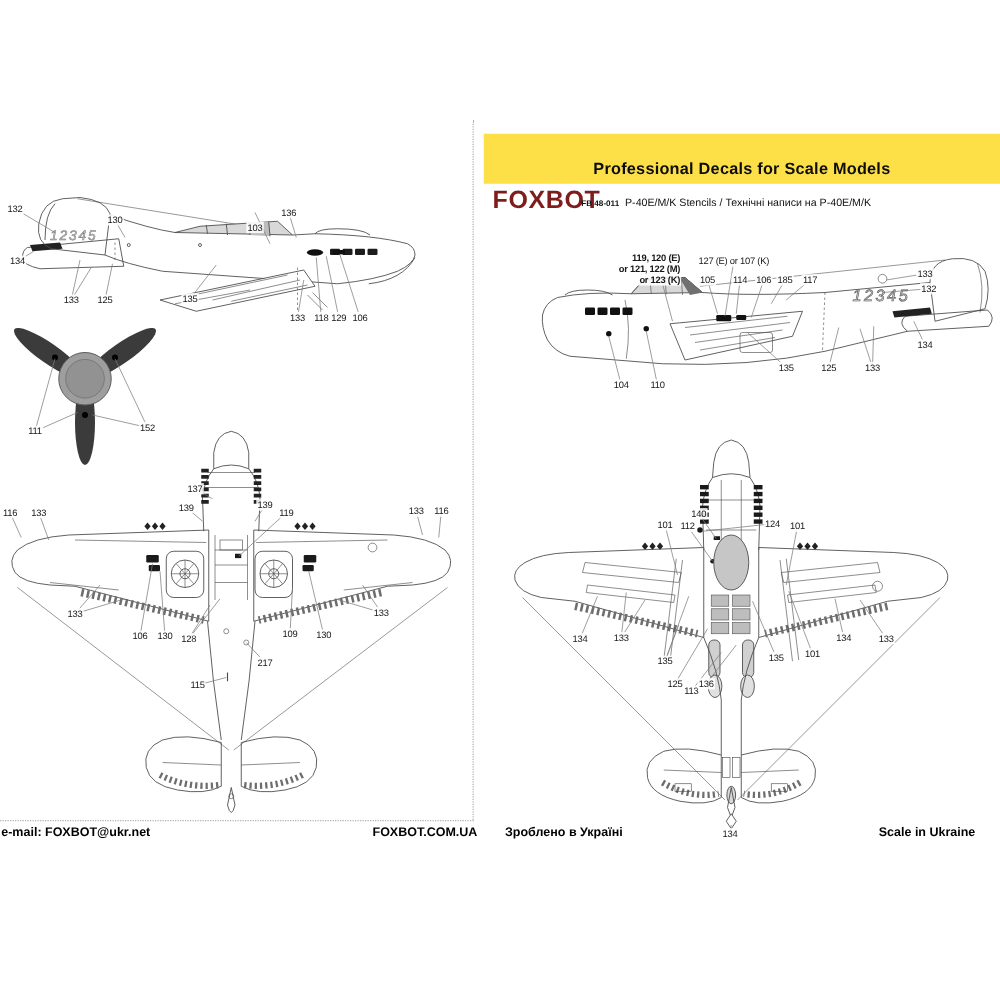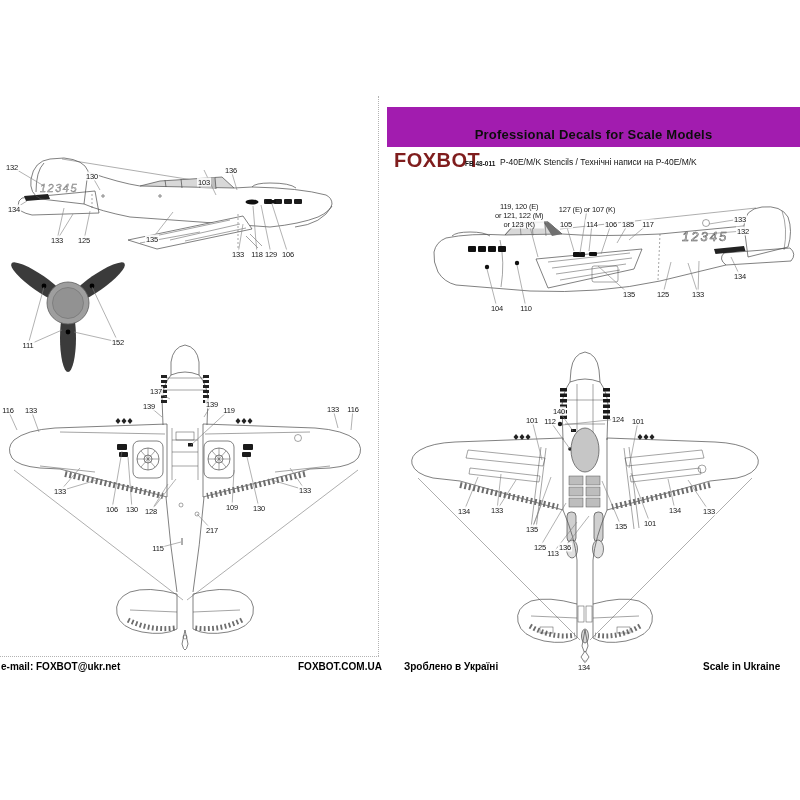--- a/index.html
+++ b/index.html
@@ -4,22 +4,22 @@
 <style>
   html,body{margin:0;padding:0;background:#ffffff;}
   #sheet{position:relative;width:800px;height:800px;background:#fff;overflow:hidden;
          font-family:"Liberation Sans",sans-serif;}
   #artwork,#leader-svg{position:absolute;left:0;top:0;}
   #leader-svg line{stroke:#7d7d7d;stroke-width:0.6;}
   #callout-layer span.callout{
       position:absolute;transform:translate(-50%,-50%);
       font-size:7.5px;line-height:1.2;letter-spacing:-0.2px;color:#161616;
       background:rgba(255,255,255,0.88);padding:0 1px;white-space:pre-line;text-align:center;}
-  #callout-layer span.callout.multiline{transform:translate(0,-50%);text-align:center;}
-  .hdr-bar{position:absolute;left:387px;top:107px;width:413px;height:40px;background:#a21caf;
+  #callout-layer span.callout.multiline{transform:translate(0,-50%);text-align:right;font-weight:bold;}
+  .hdr-bar{position:absolute;left:387px;top:107px;width:413px;height:40px;background:#fde047;
       display:flex;align-items:flex-end;justify-content:center;box-sizing:border-box;
       padding-bottom:5px;font-weight:bold;font-size:13px;color:#0d0d0d;letter-spacing:0.2px;}
   .brand-logo{position:absolute;left:394px;top:149px;font-size:20px;font-weight:bold;
       letter-spacing:0.5px;color:#7f1d1d;}
   .brand-code{position:absolute;left:465px;top:160px;font-size:6.5px;font-weight:bold;color:#111;}
   .brand-title{position:absolute;left:500px;top:157px;font-size:8.5px;font-weight:normal;color:#111;}
   .ft{position:absolute;top:661px;font-size:10px;font-weight:bold;color:#000;white-space:nowrap;}
   #ft-email{left:1px;}
   #ft-web{left:298px;}
   #ft-ua{left:404px;}

